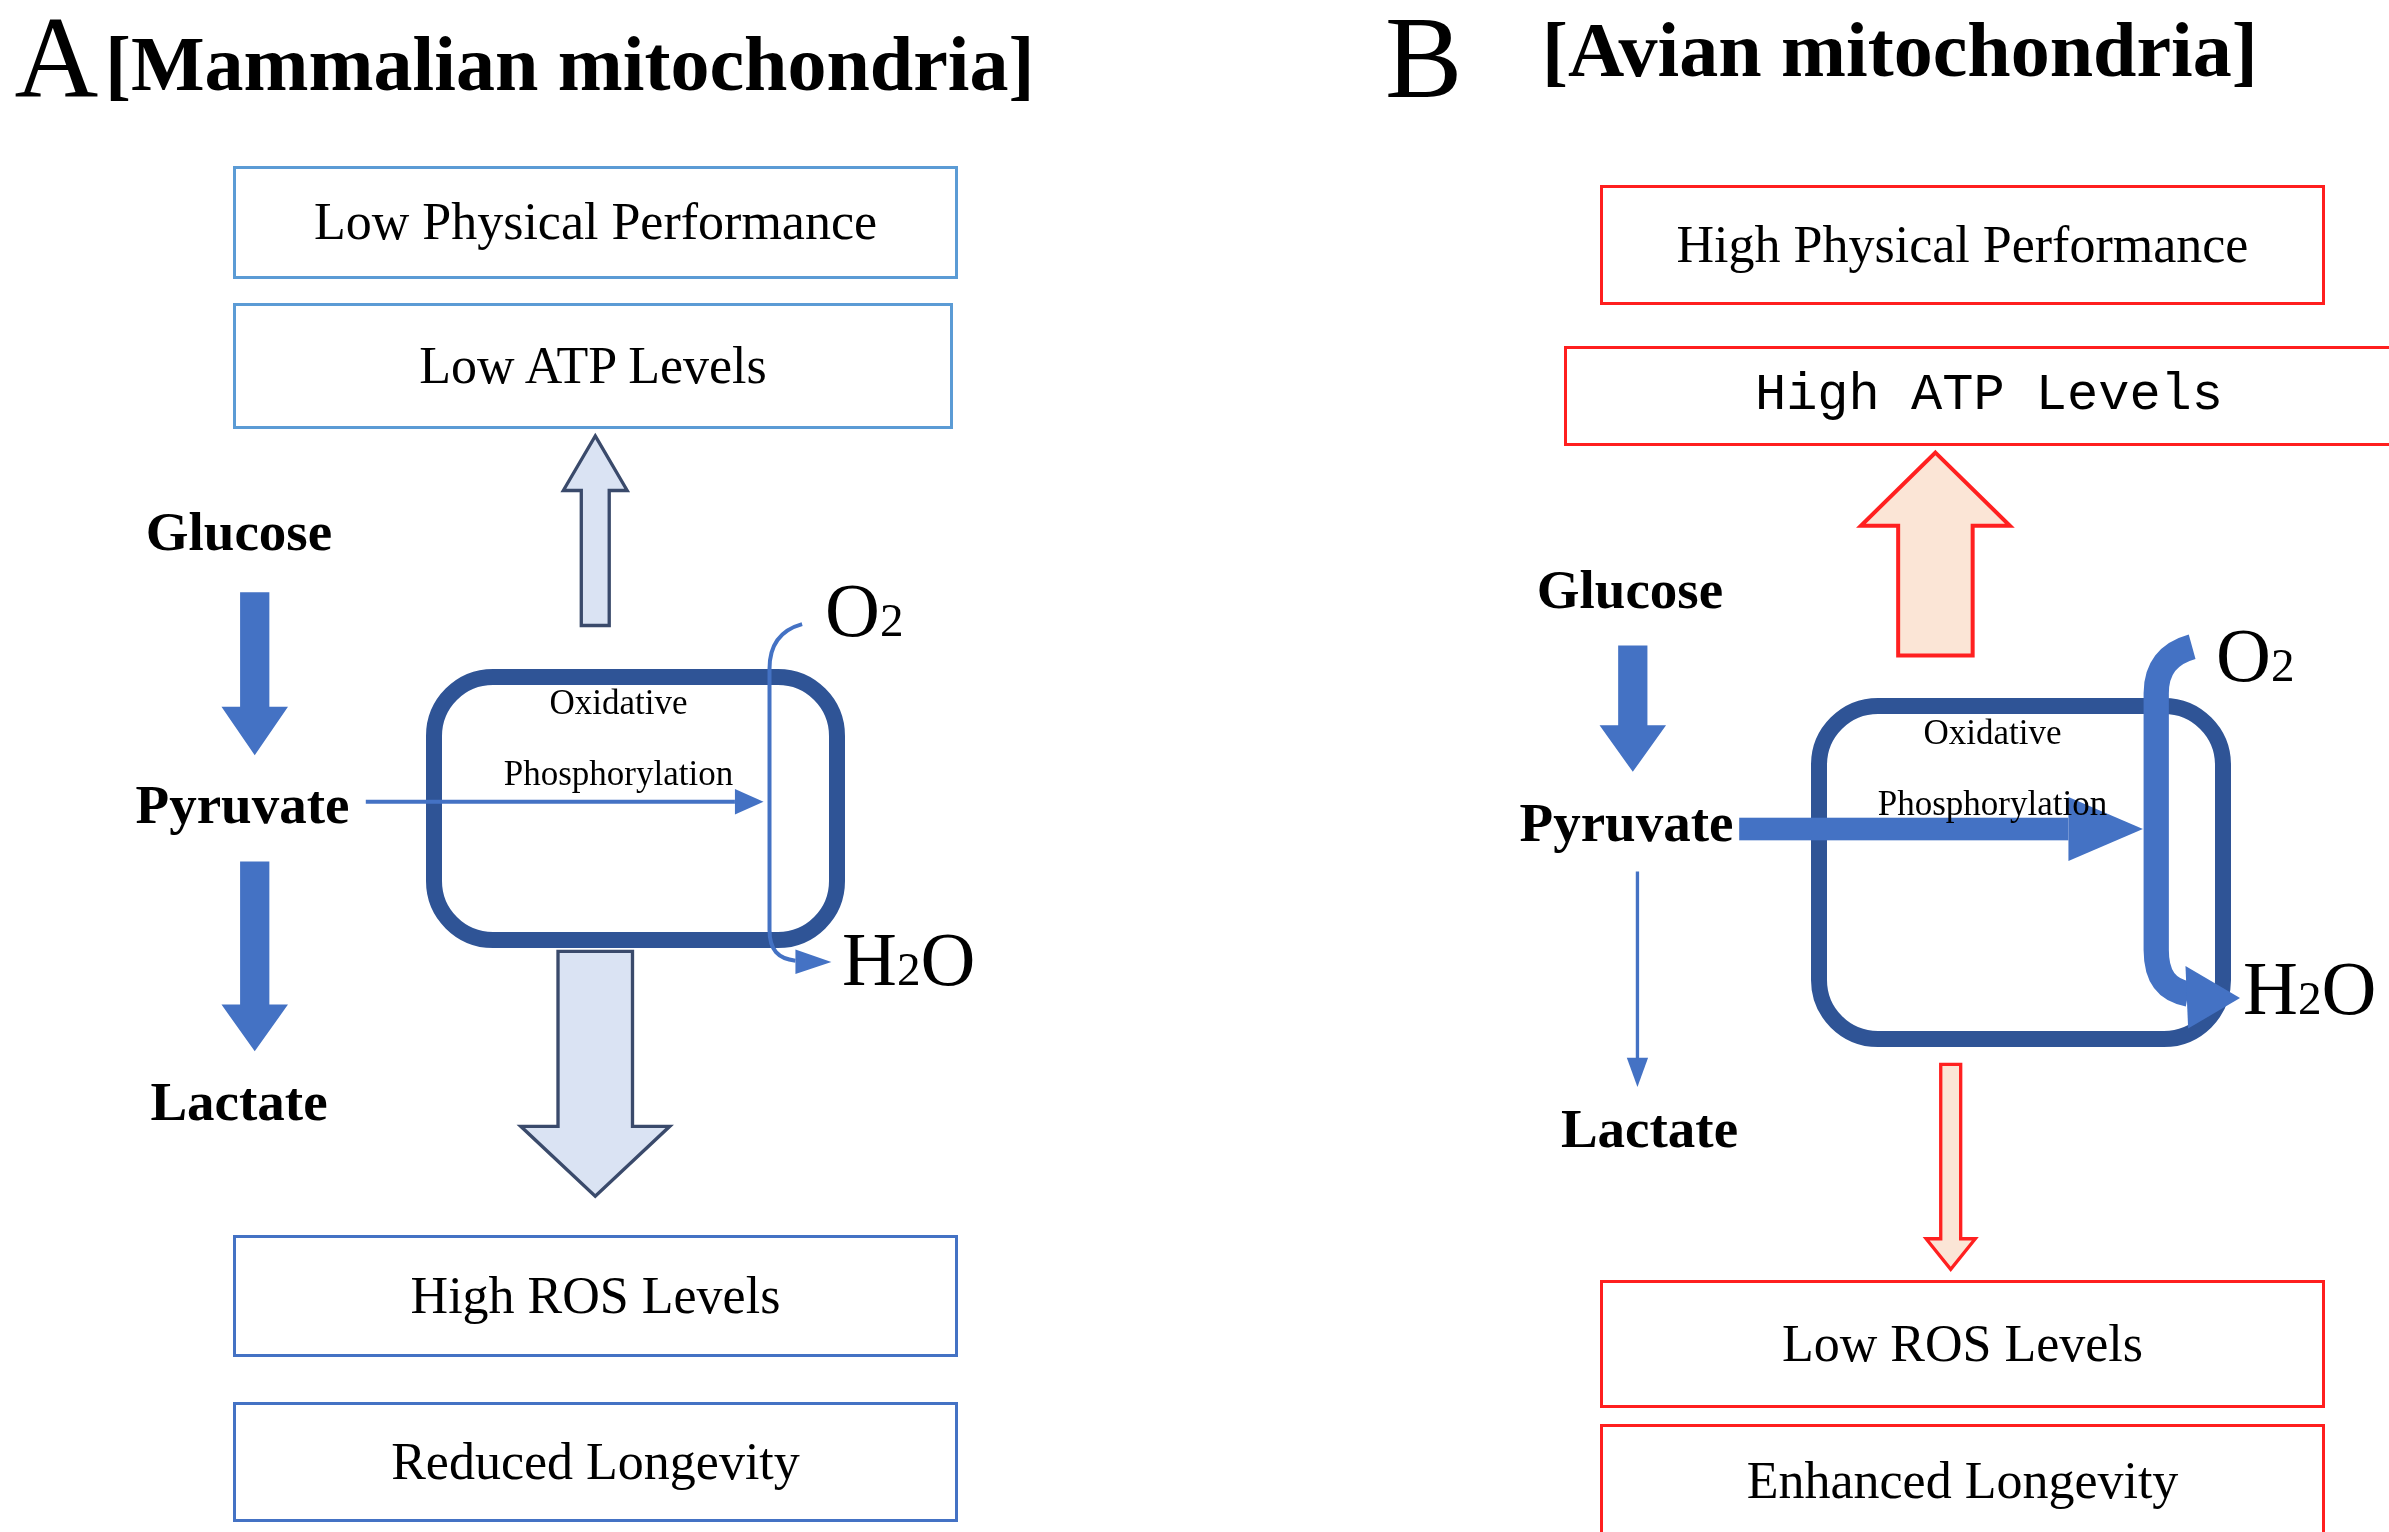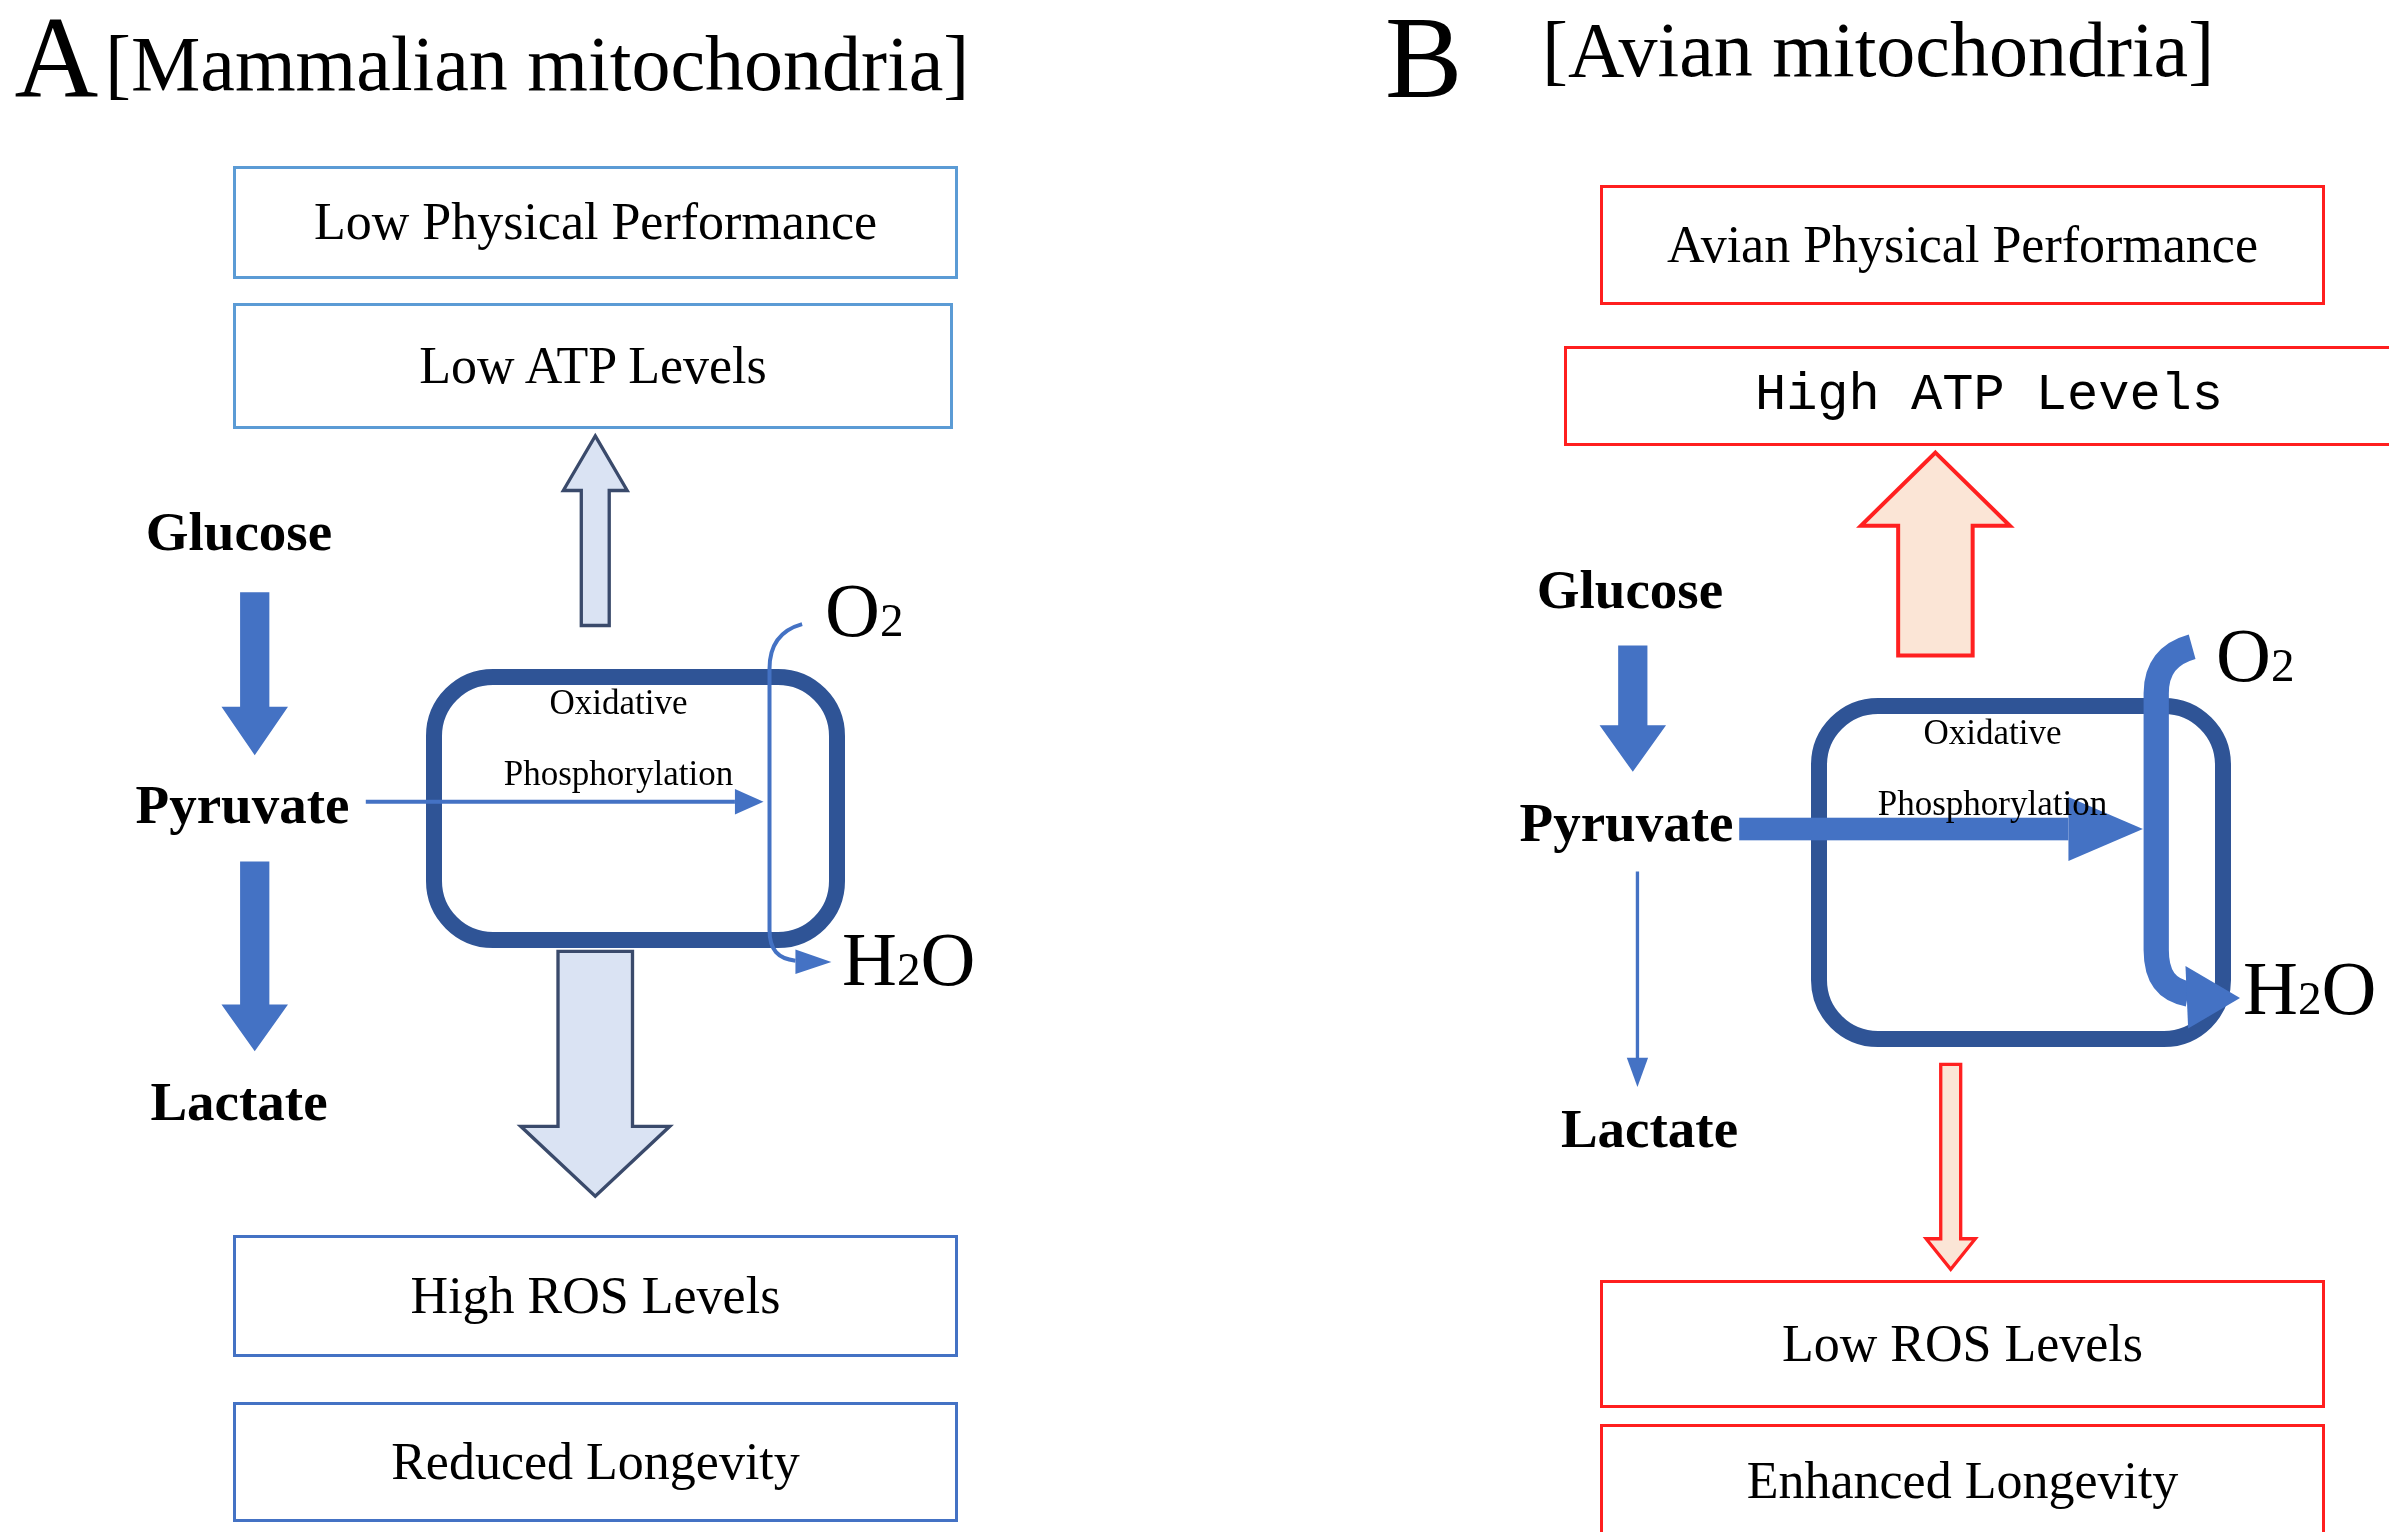--- a/index.html
+++ b/index.html
@@ -1,20 +1,20 @@
 <!DOCTYPE html>
 <html style="font-size:10.6px"><head>
 <meta charset="utf-8">
 <style>
   html,body{margin:0;padding:0;background:#ffffff;width:2389px;height:1533px;overflow:hidden;}
   #canvas{position:relative;width:2389px;height:1533px;background:#ffffff;
           font-family:"Liberation Serif","DejaVu Serif",serif;color:#000;}
   .abs{position:absolute;}
   .panel-letter{font-size:116px;line-height:1;font-weight:400;z-index:4;}
-  .panel-title{font-size:78px;line-height:1;font-weight:400;z-index:4;white-space:nowrap;}
+  .panel-title{font-size:78px;line-height:1;font-weight:700;z-index:4;white-space:nowrap;}
   .outbox{position:absolute;box-sizing:border-box;background:#fff;display:flex;
           align-items:center;justify-content:center;text-align:center;
           font-size:52px;line-height:1.05;z-index:1;}
   .outbox.blue-light{border:3.3px solid #5B9BD5;}
   .outbox.blue-mid{border:3.3px solid #4472C4;}
   .outbox.red{border:3.3px solid #FF1F1F;}
   .mitobox{position:absolute;box-sizing:border-box;border:16.6px solid #2F5496;
            border-radius:67px;background:transparent;z-index:1;}
   .proc-label{position:absolute;font-size:35px;line-height:1;text-align:center;z-index:3;}
   .metab{position:absolute;font-size:55px;font-weight:700;line-height:1;text-align:center;z-index:3;}
@@ -52,21 +52,21 @@
     <span>High ROS Levels</span>
   </div>
   <div class="outbox blue-mid" style="left:233px;top:1402px;width:725px;height:120px;">
     <span>Reduced Longevity</span>
   </div>
 
   <div class="abs panel-letter" style="left:1385px;top:0px;">B</div>
   <div class="abs panel-title" style="left:1542px;top:11px;">[Avian mitochondria]</div>
 
   <div class="outbox red" style="left:1600px;top:185px;width:725px;height:120px;">
-    <span>Avian Physical Performance</span>
+    <span>High Physical Performance</span>
   </div>
   <div class="outbox red" style="left:1564px;top:346px;width:850px;height:100px;font-family:Liberation Mono, monospace;">
     <span>High ATP Levels</span>
   </div>
 
   <div class="metab" style="left:1497px;top:562px;width:266px;">Glucose</div>
   <div class="metab" style="left:1490px;top:795px;width:273px;">Pyruvate</div>
   <div class="metab" style="left:1510px;top:1101px;width:279px;">Lactate</div>
 
   <div class="mitobox" style="left:1811px;top:698px;width:420px;height:349px;"></div>

